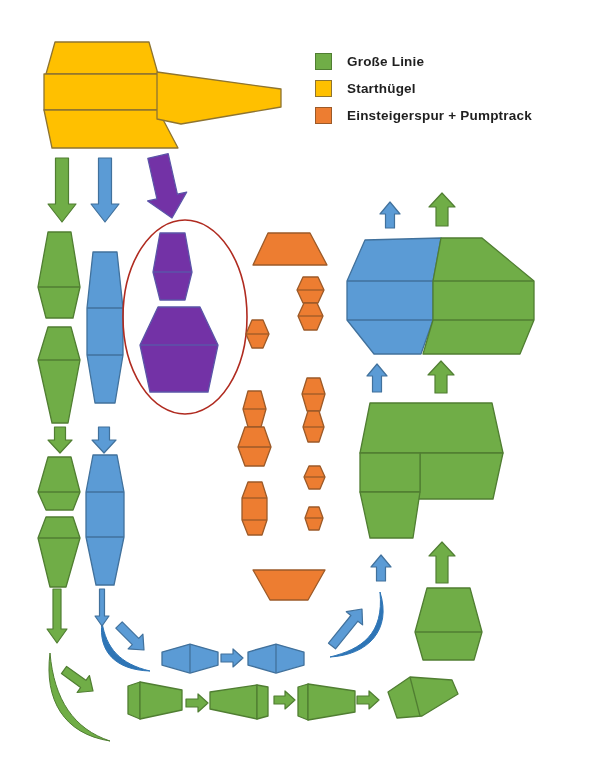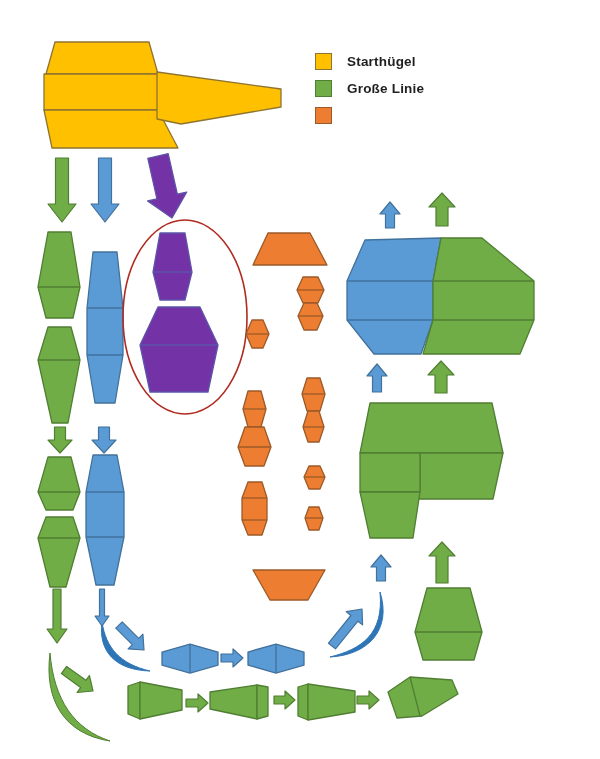--- a/index.html
+++ b/index.html
@@ -106,24 +106,25 @@
       <polygon points="394.5,228.0 394.5,214.0 400.0,214.0 390.0,202.0 380.0,214.0 385.5,214.0 385.5,228.0" fill="#5B9BD5" stroke="#41719C" stroke-width="1.2" stroke-linejoin="round"></polygon>
       <polygon points="448.0,226.0 448.0,207.0 455.0,207.0 442.0,193.0 429.0,207.0 436.0,207.0 436.0,226.0" fill="#70AD47" stroke="#507E32" stroke-width="1.2" stroke-linejoin="round"></polygon>
       <polygon points="381.5,392.0 381.5,376.0 387.0,376.0 377.0,364.0 367.0,376.0 372.5,376.0 372.5,392.0" fill="#5B9BD5" stroke="#41719C" stroke-width="1.2" stroke-linejoin="round"></polygon>
       <polygon points="447.0,393.0 447.0,375.0 454.0,375.0 441.0,361.0 428.0,375.0 435.0,375.0 435.0,393.0" fill="#70AD47" stroke="#507E32" stroke-width="1.2" stroke-linejoin="round"></polygon>
       <polygon points="385.5,581.0 385.5,567.0 391.0,567.0 381.0,555.0 371.0,567.0 376.5,567.0 376.5,581.0" fill="#5B9BD5" stroke="#41719C" stroke-width="1.2" stroke-linejoin="round"></polygon>
       <polygon points="448.0,583.0 448.0,556.0 455.0,556.0 442.0,542.0 429.0,556.0 436.0,556.0 436.0,583.0" fill="#70AD47" stroke="#507E32" stroke-width="1.2" stroke-linejoin="round"></polygon>
     </svg>
 
   <div class="legend">
     <div class="legend-item">
+      <span class="swatch" style="background: rgb(112, 173, 71); border-color: rgb(80, 126, 50);"></span>
+      <span class="legend-label">Große Linie</span>
+    </div>
+    <div class="legend-item">
       <span class="swatch" style="background: rgb(255, 192, 0); border-color: rgb(142, 116, 48);"></span>
       <span class="legend-label">Starthügel</span>
     </div>
     <div class="legend-item">
-      <span class="swatch" style="background: rgb(112, 173, 71); border-color: rgb(80, 126, 50);"></span>
-      <span class="legend-label">Große Linie</span>
-    </div>
-    <div class="legend-item">
       <span class="swatch" style="background: rgb(237, 125, 49); border-color: rgb(156, 90, 40);"></span>
+      <span class="legend-label">Einsteigerspur + Pumptrack</span>
     </div>
   </div>
 </div>
 
 </body></html>

